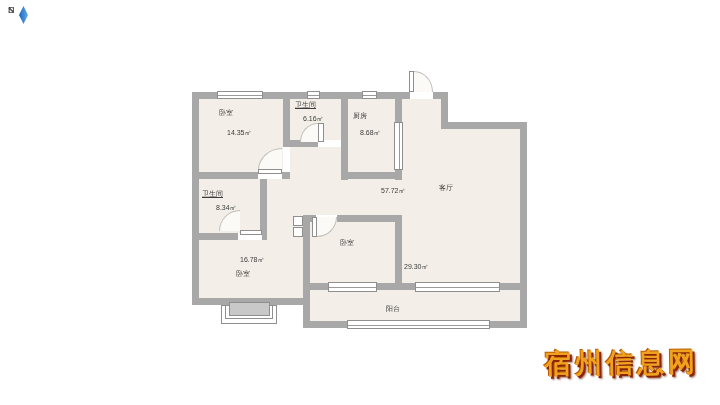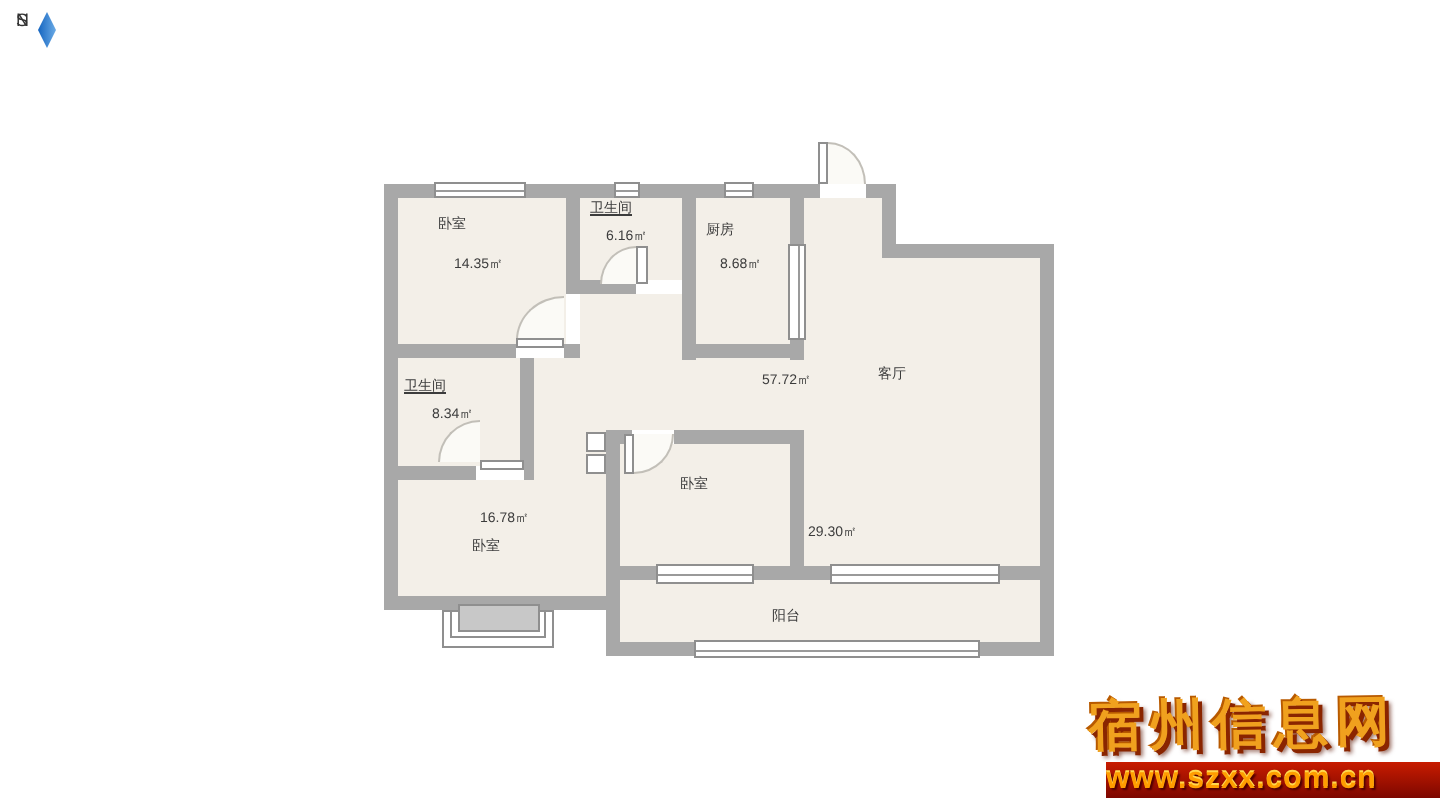--- a/index.html
+++ b/index.html
@@ -134,17 +134,14 @@
   <span class="lbl" style="left:439px;top:184px;">客厅</span>
   <span class="lbl u" style="left:202px;top:190px;">卫生间</span>
   <span class="lbl" style="left:216px;top:204px;">8.34㎡</span>
   <span class="lbl" style="left:240px;top:256px;">16.78㎡</span>
   <span class="lbl" style="left:236px;top:270px;">卧室</span>
   <span class="lbl" style="left:340px;top:239px;">卧室</span>
   <span class="lbl" style="left:404px;top:263px;">29.30㎡</span>
   <span class="lbl" style="left:386px;top:305px;">阳台</span>
 
   <div class="wm-title">宿州信息网</div>
-  <div class="wm-bar">
-    <span class="wm-url">www.szxx.com.cn</span>
-  </div>
 
 </div>
 
 </body></html>

